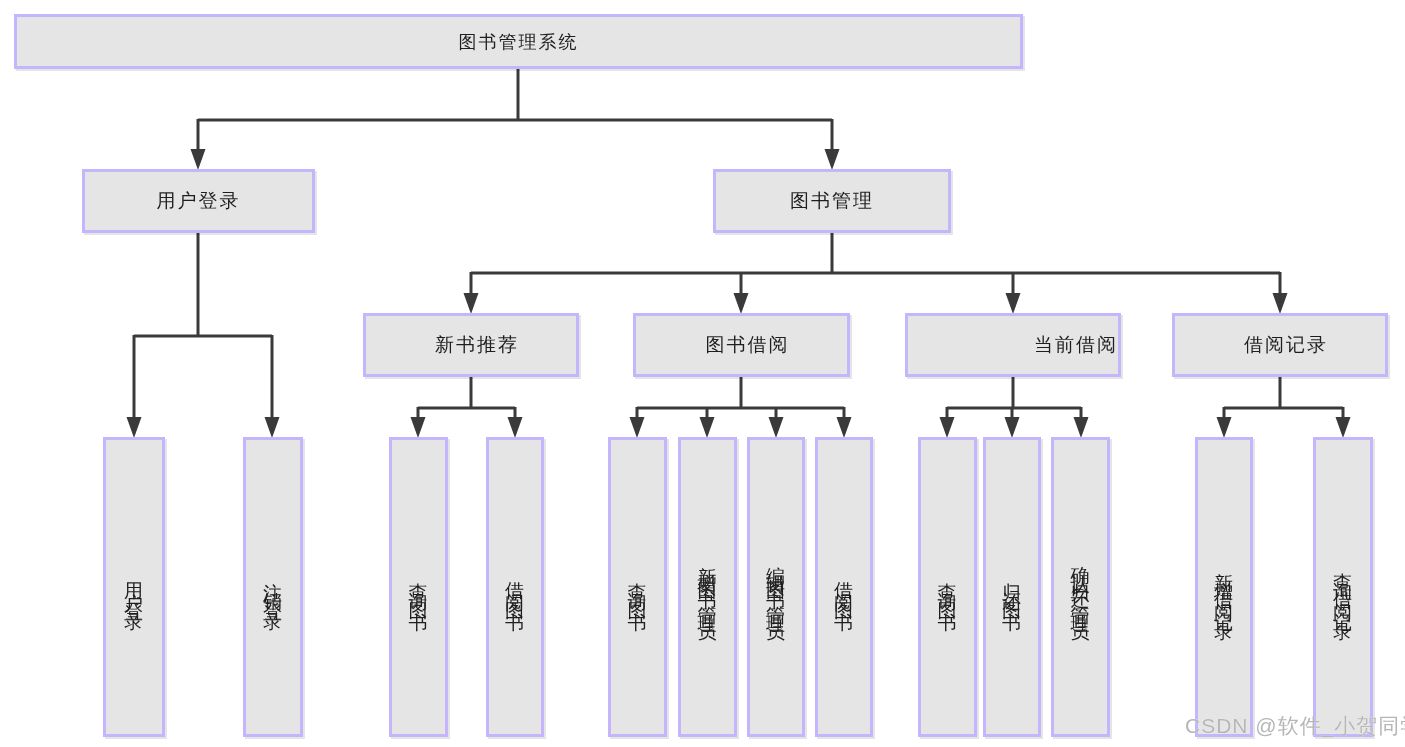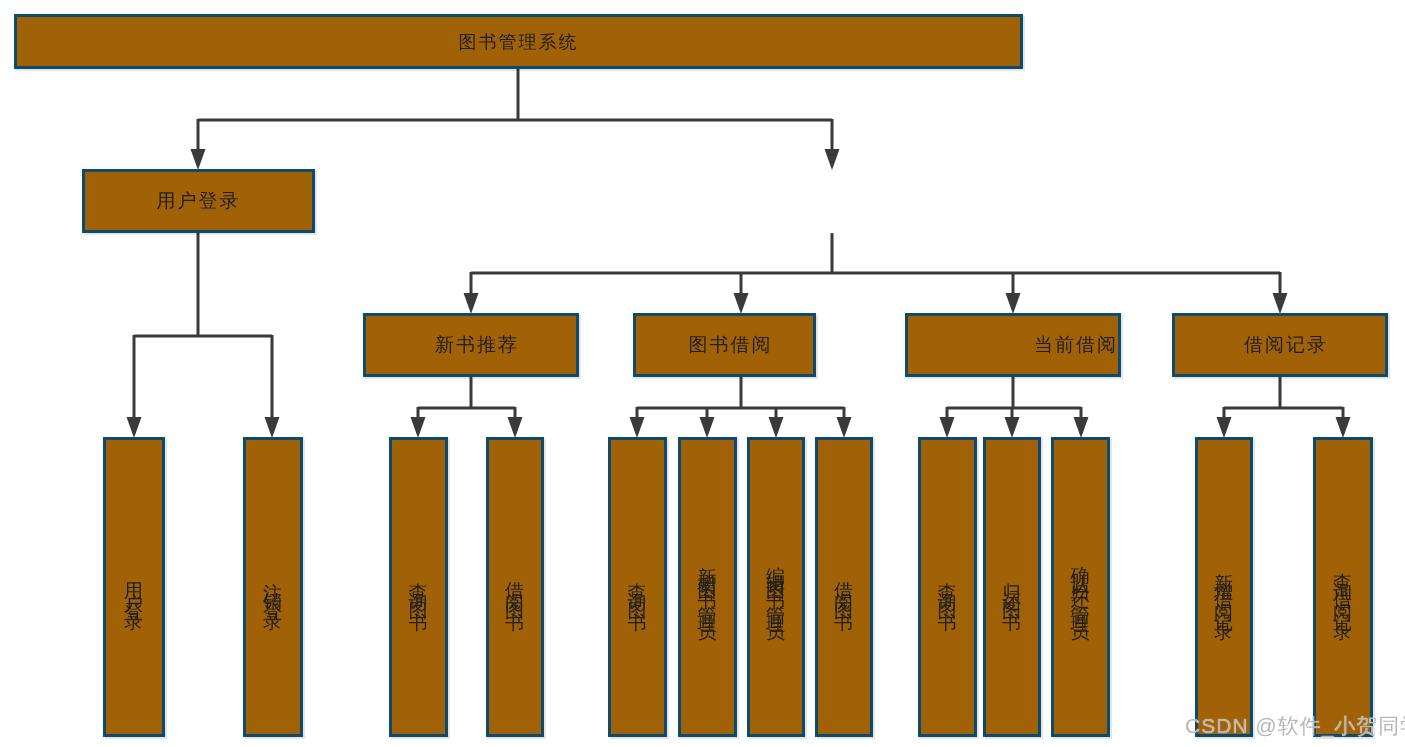--- a/index.html
+++ b/index.html
@@ -7,22 +7,22 @@
     position:relative;
     width:1405px;height:747px;
     background:#ffffff;
     font-family:"Liberation Sans","DejaVu Sans",sans-serif;
     overflow:hidden;
   }
   #connectors{position:absolute;left:0;top:0;width:1405px;height:747px;}
   .node{
     position:absolute;
     box-sizing:border-box;
-    background:#a16207;
-    border:3px solid #0c4a6e;
+    background:#e5e5e5;
+    border:3px solid #c4b5fd;
     display:flex;align-items:center;justify-content:center;
     color:#1f1f1f;
     box-shadow:2px 2px 0 rgba(0,0,0,0.10);
   }
   .hnode{font-size:19px;letter-spacing:2px;}
   .root{left:14px;top:14px;width:1009px;height:55px;font-size:18px;}
   .lvl2{top:169px;height:64px;}
   .lvl3{top:313px;height:64px;padding-left:12px;}
   .leaf{
     top:437px;height:300px;
@@ -125,25 +125,28 @@
     </g>
   </svg>
 
   <div class="node root hnode">
     <span>图书管理系统</span>
   </div>
 
   <div class="node lvl2 hnode" style="left:82px;width:233px;">
     <span>用户登录</span>
   </div>
+  <div class="node lvl2 hnode" style="left:713px;width:238px;">
+    <span>图书管理</span>
+  </div>
 
   <div class="node lvl3 hnode" style="left:363px;width:216px;">
     <span>新书推荐</span>
   </div>
-  <div class="node lvl3 hnode" style="left:633px;width:183px;">
+  <div class="node lvl3 hnode" style="left:633px;width:217px;">
     <span>图书借阅</span>
   </div>
   <div class="node lvl3 hnode" style="left:905px;width:216px;justify-content:flex-end;">
     <span>当前借阅</span>
   </div>
   <div class="node lvl3 hnode" style="left:1172px;width:216px;">
     <span>借阅记录</span>
   </div>
 
   <div class="node leaf" style="left:103px;width:62px;">

